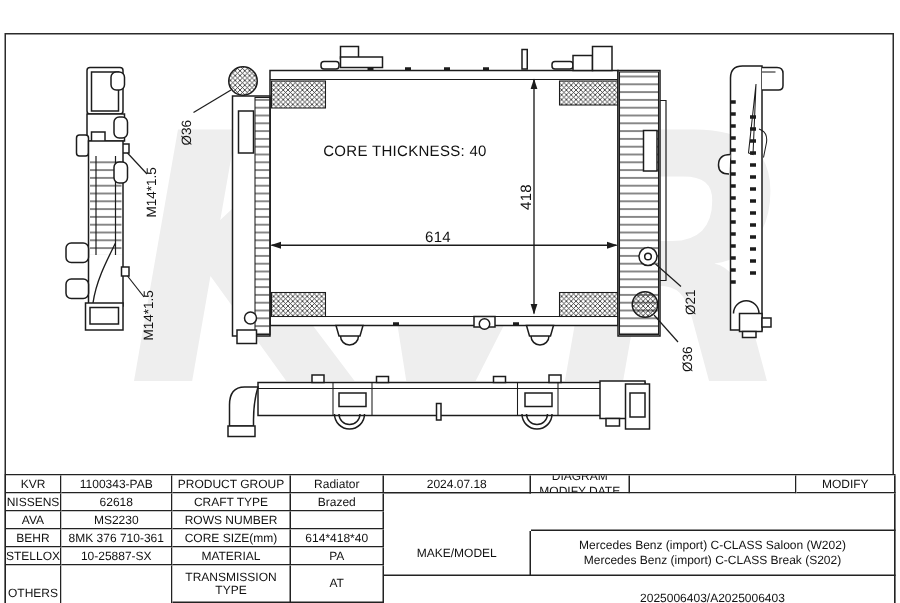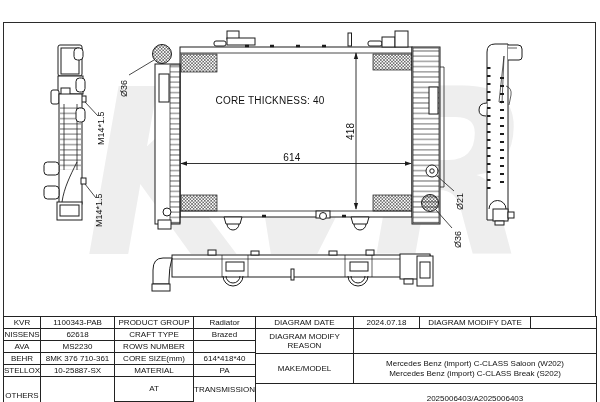--- a/index.html
+++ b/index.html
@@ -194,28 +194,28 @@
       <div class="cell">CORE SIZE(mm)</div>
       <div class="cell">614*418*40</div>
 
       <div class="cell">STELLOX</div>
       <div class="cell">10-25887-SX</div>
       <div class="cell">MATERIAL</div>
       <div class="cell">PA</div>
 
       <div class="cell span2r no-b" style="grid-row:6/span 2;grid-column:1;">OTHERS</div>
       <div class="cell span2r no-b" style="grid-row:6/span 2;grid-column:2;"></div>
+      <div class="cell">TRANSMISSION TYPE</div>
       <div class="cell">AT</div>
 
       <div class="cell no-b">TRANSMISSION</div>
       <div class="cell no-b"></div>
     </div>
 
     <div id="right-grid" class="tgrid">
-      <div class="cell">DIAGRAM DATE</div>
       <div class="cell">2024.07.18</div>
       <div class="cell">DIAGRAM MODIFY DATE</div>
       <div class="cell"></div>
 
       <div class="cell">DIAGRAM MODIFY REASON</div>
       <div class="cell" style="grid-column:2/span 3;"></div>
 
       <div class="cell">MAKE/MODEL</div>
       <div class="cell mm-lines" style="grid-column:2/span 3;">
         <div>

